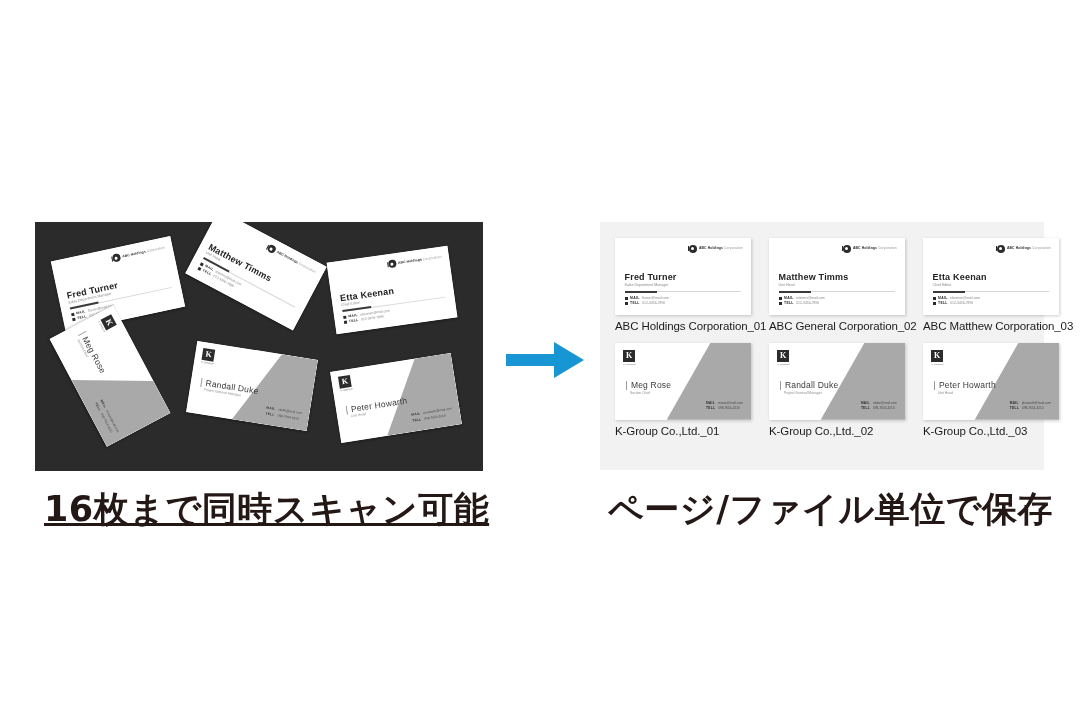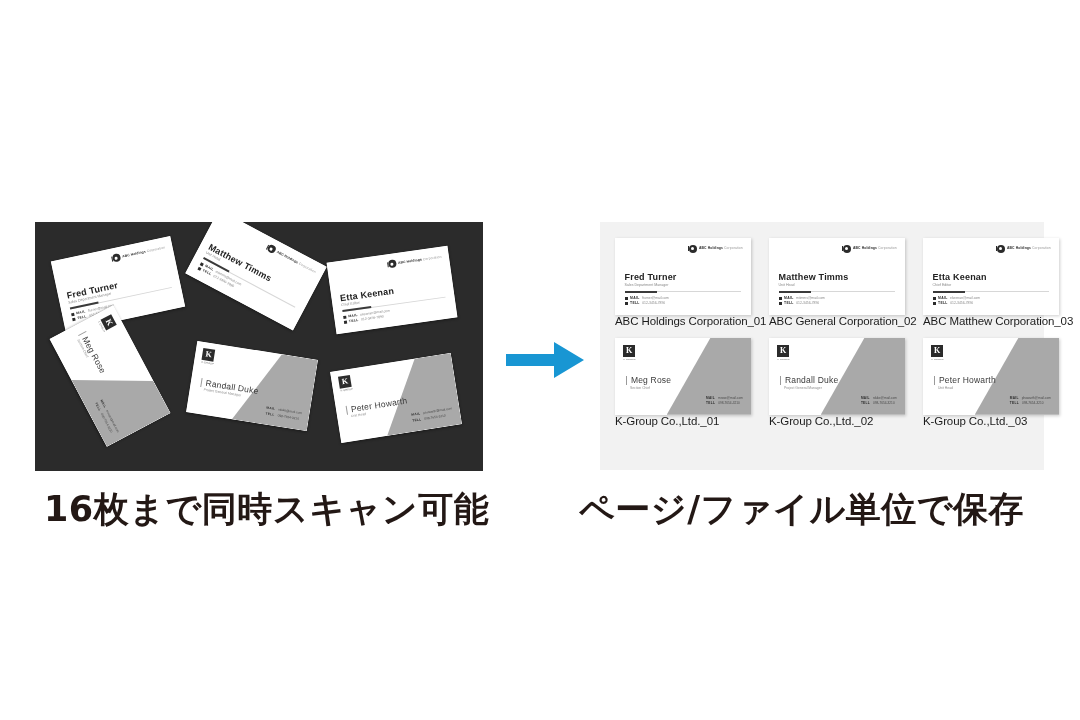--- a/index.html
+++ b/index.html
@@ -151,40 +151,41 @@
   }
   .result-item { width:136px; }
   .result-thumb {
     width:136px; height:77px;
     background:#fff;
     box-shadow: 1px 1px 3px rgba(0,0,0,0.20);
     position:relative;
     overflow:hidden;
   }
   .result-label {
+    margin-top:5px;
     font-size:11.5px;
     color:#1c1c1c;
     letter-spacing:-0.1px;
     white-space:nowrap;
     line-height:1.1;
   }
 
   
   .caption {
     position:absolute;
     font-family:"DejaVu Sans", "Liberation Sans", sans-serif;
     font-size:35px;
     font-weight:bold;
     color:#231815;
     letter-spacing:0.5px;
     white-space:nowrap;
     line-height:1;
   }
-  #caption-left  { left:44px;  top:492px; }
-  #caption-right { left:579px; top:492px; }
+  #caption-left  { left:44px;  top:492px;text-decoration:underline; }
+  #caption-right { left:608px; top:492px; }
 </style>
 </head>
 <body>
 
 <div id="scanner-bed">
   <div id="scatter-host">
       <div class="scatter-card" style="left: 22px; top: 26px; width: 122px; height: 72px; transform: rotate(-12deg);">
         <div class="abc-card" style="width: 100%; height: 100%;">
           <div class="abc-logo-row">
             <span class="abc-mark"></span>

